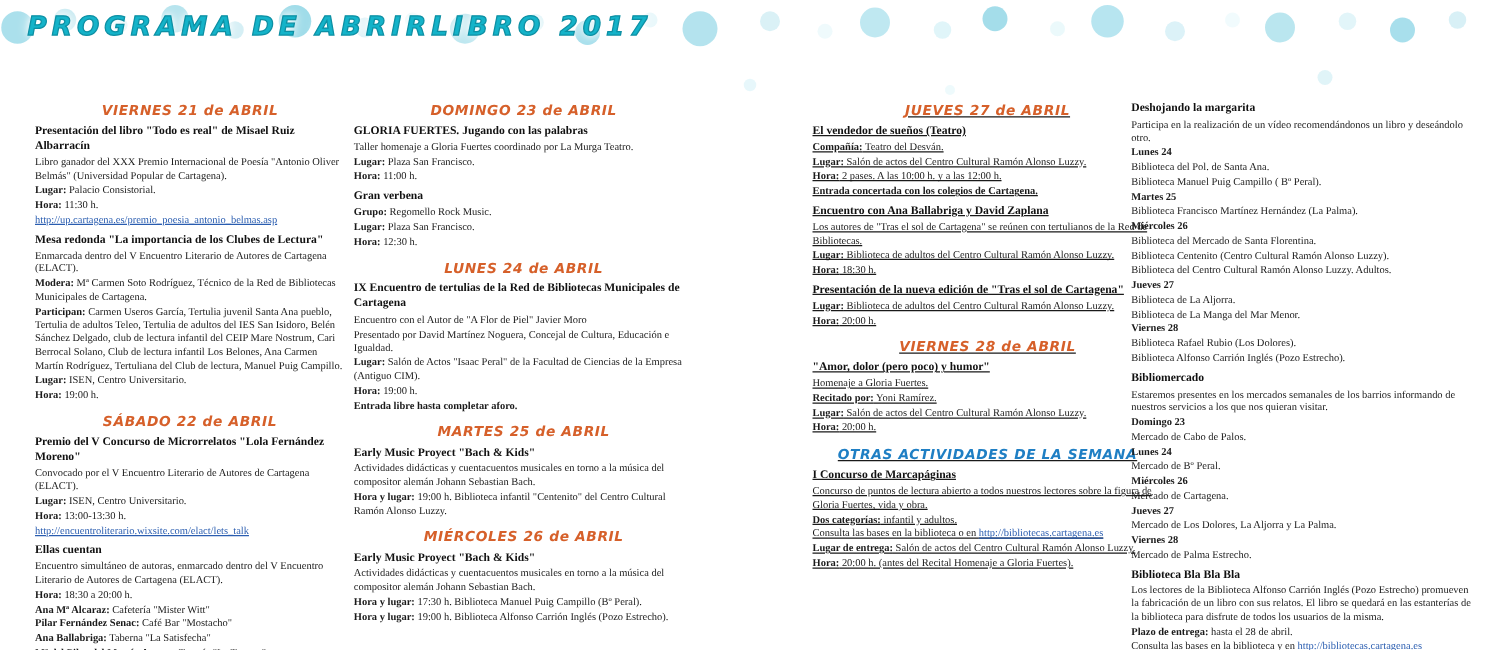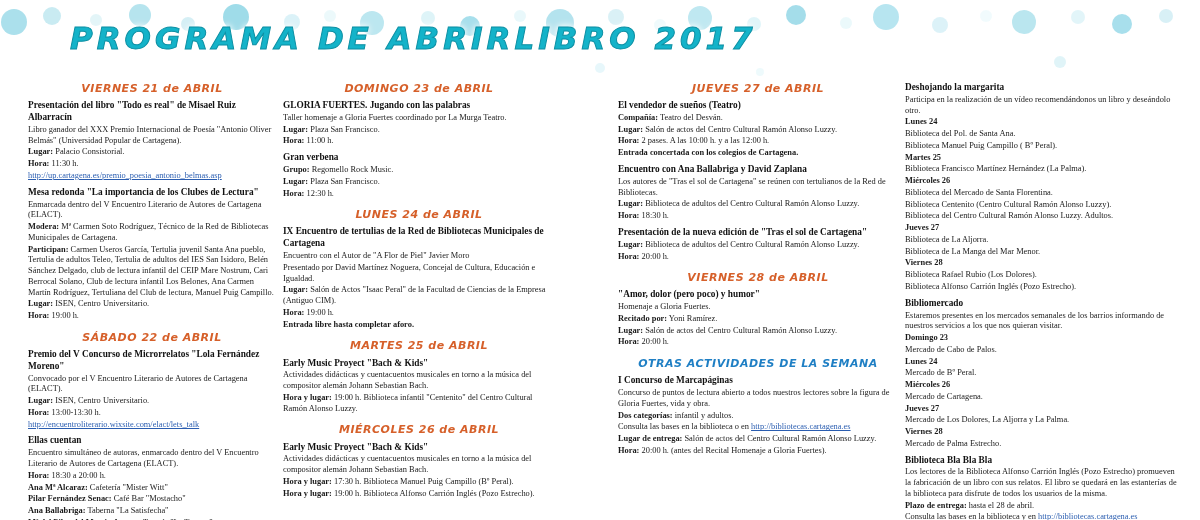--- a/index.html
+++ b/index.html
@@ -9,35 +9,34 @@
     font-family:"Liberation Serif", serif;
     color:#1a1a1a;
     position:relative;
     overflow:hidden;
   }
   
   .bubbles{position:absolute;left:0;top:0;width:1200px;height:92px;overflow:hidden;}
   .bub{position:absolute;border-radius:50%;opacity:.75;}
   
   .title{
-    position:absolute;left:22px;top:20px;
+    position:absolute;left:22px;top:9px;
     font-family:"DejaVu Sans", sans-serif;
-    font-size:31px;font-weight:bold;font-style:italic;
+    font-size:21px;font-weight:bold;font-style:italic;
     letter-spacing:4px;
     color:#14b3c9;
     -webkit-text-stroke:1px #0d8fa3;
     text-shadow:0 0 6px #ffffff, 0 0 10px #ffffff;
-    margin-left:48px;
   }
   
   .cols{position:absolute;top:82px;left:0;width:1200px;height:438px;}
   .col{position:absolute;top:0;font-size:8.4px;line-height:1.28;}
   .c1{left:28px;width:248px;}
   .c2{left:283px;width:272px;}
-  .c3{left:618px;width:280px;}
+  .c3{left:650px;width:280px;text-decoration:underline;}
   .c4{left:905px;width:275px;}
 
   h2.day{
     font-family:"DejaVu Sans", sans-serif;
     color:#d6602a;
     font-size:11px;
     font-weight:bold;
     font-style:italic;
     letter-spacing:.5px;
     margin:9px 0 3px 0;

